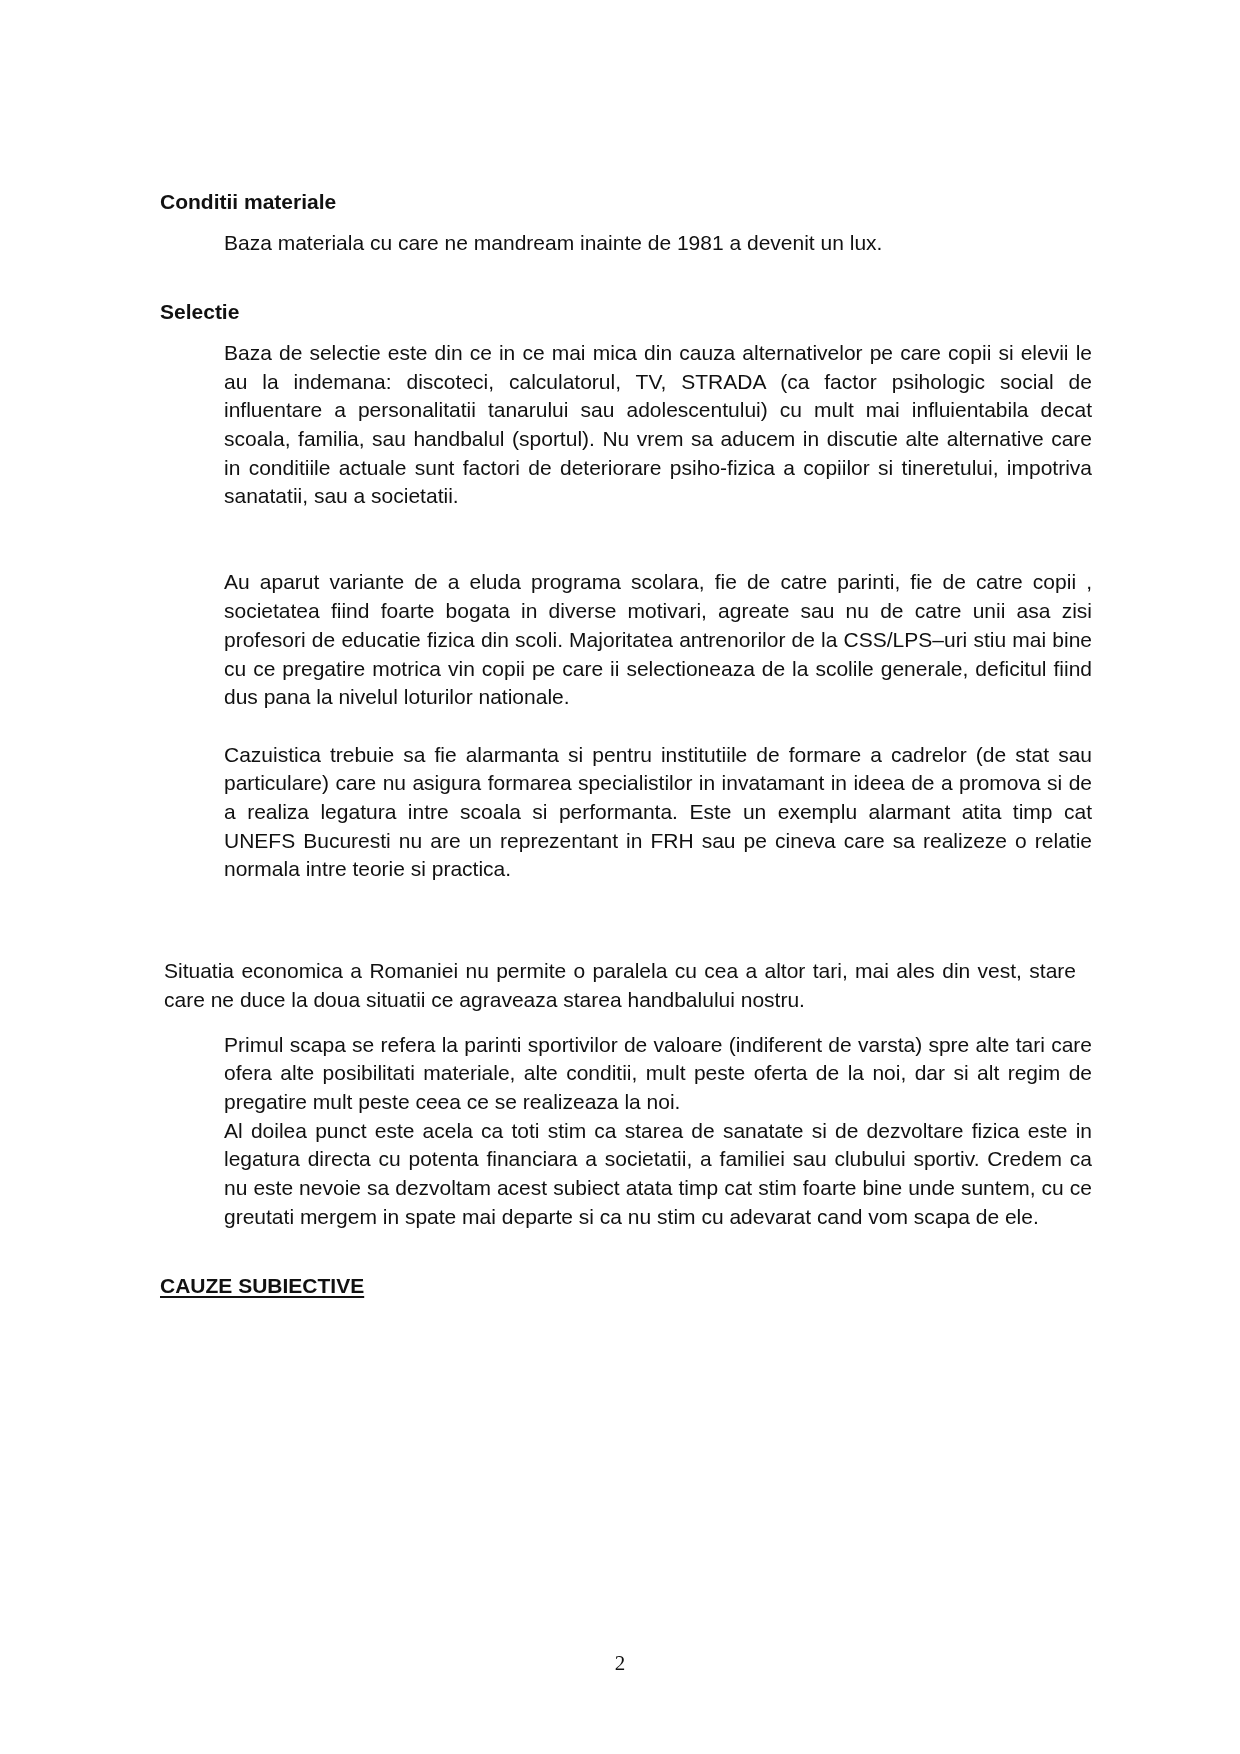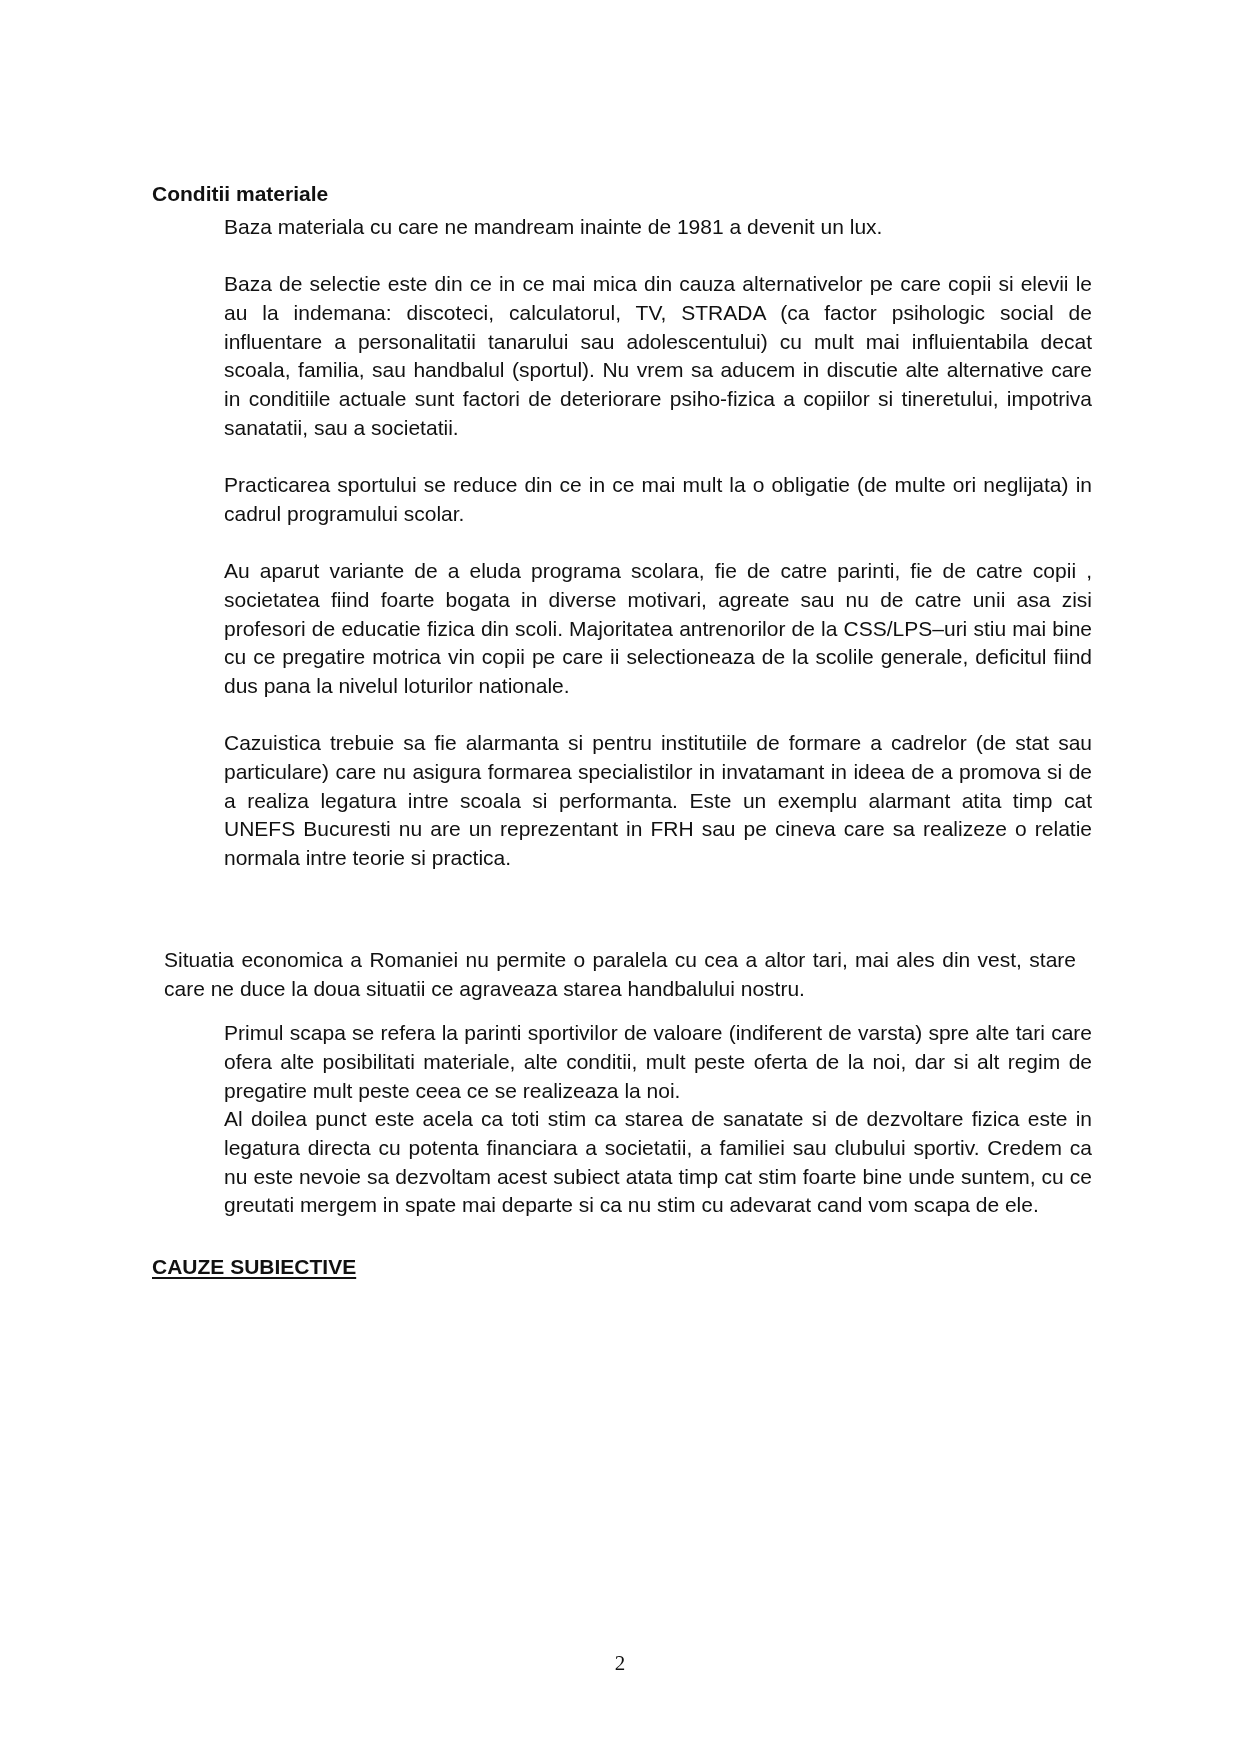--- a/index.html
+++ b/index.html
@@ -2,21 +2,21 @@
 <html><head>
 <meta charset="utf-8">
 <style>
   html, body { margin: 0; padding: 0; background: #ffffff; }
   body { width: 1240px; height: 1754px; position: relative; overflow: hidden; }
   .page {
     position: absolute; left: 148px; top: 176px; width: 944px;
     font-family: "Liberation Sans", sans-serif;
     font-size: 21px; line-height: 28.7px; color: #111;
   }
-  .h { font-weight: bold; margin: 4px; }
+  .h { font-weight: bold; margin: 12px; }
   .h.u { text-decoration: underline; text-underline-offset: 3px; }
   .ind { margin-left: 76px; text-align: justify; margin-top: 0; margin-bottom: 0; }
   .full { text-align: justify; margin: 16px; }
   .gap { height: 28.7px; }
   .gap2 { height: 57px; }
   b { font-weight: normal; }
   .pageno {
     position: absolute; left: 0; width: 1240px; top: 1651px; text-align: center;
     font-family: "Liberation Serif", serif; font-size: 21px; color: #111;
   }
@@ -24,23 +24,23 @@
 </head>
 <body>
 
 <div class="page">
 
   <p class="h">Conditii materiale</p>
   <p class="ind"><b>Baza materiala</b><span> cu care ne mandream inainte de 1981 a devenit un lux.</span></p>
 
   <div class="gap"></div>
 
+  <p class="h">Selectie</p>
   <p class="ind"><b>Baza de selectie</b><span> este din ce in ce mai mica din cauza alternativelor pe care copii si elevii le au la indemana: discoteci, calculatorul, TV</span><b>, STRADA</b><span> (ca factor psihologic social de influentare a personalitatii tanarului sau adolescentului) cu mult mai influientabila decat scoala, familia, sau handbalul (sportul). Nu vrem sa aducem in discutie alte alternative care in conditiile actuale sunt factori de deteriorare psiho-fizica a copiilor si tineretului, impotriva sanatatii, sau a societatii.</span></p>
   <div class="gap"></div>
-  <p class="ind">Practicarea sportului se reduce din ce in ce mai mult la o obligatie (de multe ori neglijata) in cadrul programului scolar.</p>
   <div class="gap"></div>
   <p class="ind"><span>Au aparut </span><b>variante de a eluda programa scolara</b><span>, fie de catre parinti, fie de catre copii , societatea fiind foarte bogata in diverse motivari, agreate sau nu de catre unii asa zisi profesori de educatie fizica din scoli. Majoritatea antrenorilor de la CSS/LPS–uri stiu mai bine cu ce pregatire motrica vin copii pe care ii selectioneaza de la scolile generale, deficitul fiind dus pana la nivelul loturilor nationale.</span></p>
   <div class="gap"></div>
   <p class="ind"><span>Cazuistica trebuie sa fie alarmanta si pentru </span><b>institutiile de formare a cadrelor</b><span> (de stat sau particulare) care nu asigura formarea specialistilor in invatamant in ideea de a promova si de a realiza legatura intre scoala si performanta. Este un exemplu alarmant atita timp cat UNEFS Bucuresti nu are un reprezentant in FRH sau pe cineva care sa realizeze o relatie normala intre teorie si practica.</span></p>
 
   <div class="gap2"></div>
 
   <p class="full">Situatia economica a Romaniei nu permite o paralela cu cea a altor tari, mai ales din vest, stare care ne duce la doua situatii ce agraveaza starea handbalului nostru.</p>
   <p class="ind"><span>Primul scapa se refera la </span><b>parinti  sportivilor de valoare</b><span> (indiferent de varsta) spre alte tari care ofera alte posibilitati materiale, alte conditii, mult peste oferta de la noi, dar si alt regim de pregatire mult peste ceea ce se realizeaza la noi.</span></p>
   <p class="ind"><span>Al doilea punct este acela ca toti stim ca starea de sanatate si de dezvoltare fizica este in legatura directa cu </span><b>potenta financiara</b><span> a societatii, a familiei sau clubului sportiv. Credem ca nu este nevoie sa dezvoltam acest subiect atata timp cat stim foarte bine unde suntem, cu ce greutati mergem in spate mai departe si ca nu stim cu adevarat cand vom scapa de ele.</span></p>

